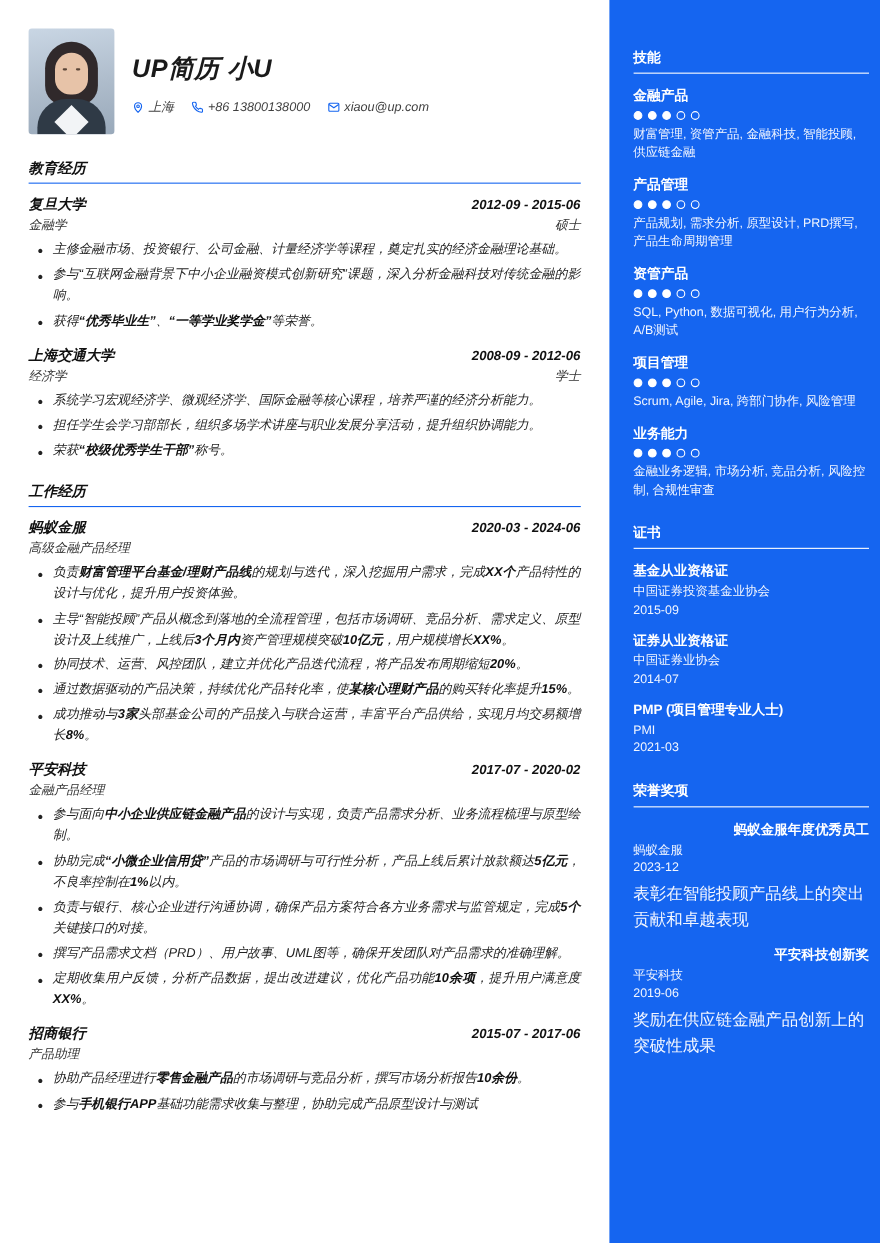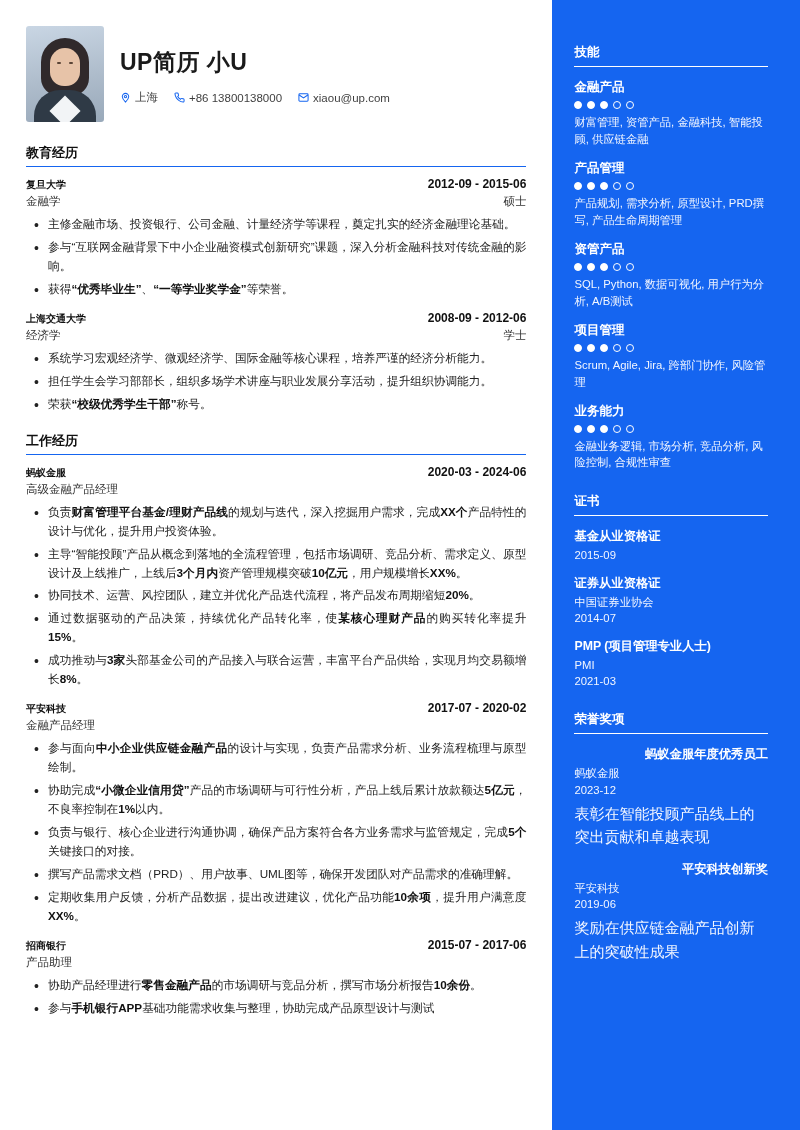--- a/index.html
+++ b/index.html
@@ -18,20 +18,21 @@
     height: 1130px;
     background: #ffffff;
     display: flex;
     position: relative;
   }
   
   .left {
     width: 595px;
     padding: 26px 26px 0 26px;
     position: relative;
+    font-style: italic;
   }
   .header {
     display: flex;
     align-items: center;
     gap: 16px;
     margin-bottom: 22px;
   }
   .avatar {
     width: 78px;
     height: 96px;
@@ -115,21 +116,21 @@
     padding-bottom: 4px;
     margin: 18px 0 10px 0;
   }
   .entry { margin-bottom: 12px; }
   .entry-head {
     display: flex;
     justify-content: space-between;
     align-items: baseline;
   }
   .entry-org {
-    font-size: 10px;
+    font-size: 13px;
     font-weight: bold;
     color: #111;
   }
   .entry-date {
     font-size: 12px;
     font-weight: bold;
     color: #111;
   }
   .entry-sub {
     display: flex;
@@ -161,21 +162,21 @@
     font-size: 14px;
     color: #222;
   }
   b { font-weight: bold; color: #111; }
 
   
   .right {
     width: 264px;
     background: #1565f0;
     color: #ffffff;
-    padding: 44px 32px 20px 22px;
+    padding: 44px 10px 20px 22px;
   }
   .r-section-title {
     font-size: 12.5px;
     font-weight: bold;
     color: #ffffff;
     border-bottom: 1.4px solid #ffffff;
     padding-bottom: 5px;
     margin-bottom: 12px;
   }
   .r-section-title.spaced { margin-top: 22px; }
@@ -429,20 +430,21 @@
           <span class="dot"></span>
           <span class="dot"></span>
         </div>
       <div class="skill-desc">金融业务逻辑, 市场分析, 竞品分析, 风险控制, 合规性审查</div>
     </div>
 
     <div class="r-section-title spaced">证书</div>
 
     <div class="cert">
       <div class="cert-name">基金从业资格证</div>
+      <div class="cert-org">中国证券投资基金业协会</div>
       <div class="cert-date">2015-09</div>
     </div>
     <div class="cert">
       <div class="cert-name">证券从业资格证</div>
       <div class="cert-org">中国证券业协会</div>
       <div class="cert-date">2014-07</div>
     </div>
     <div class="cert">
       <div class="cert-name">PMP (项目管理专业人士)</div>
       <div class="cert-org">PMI</div>

